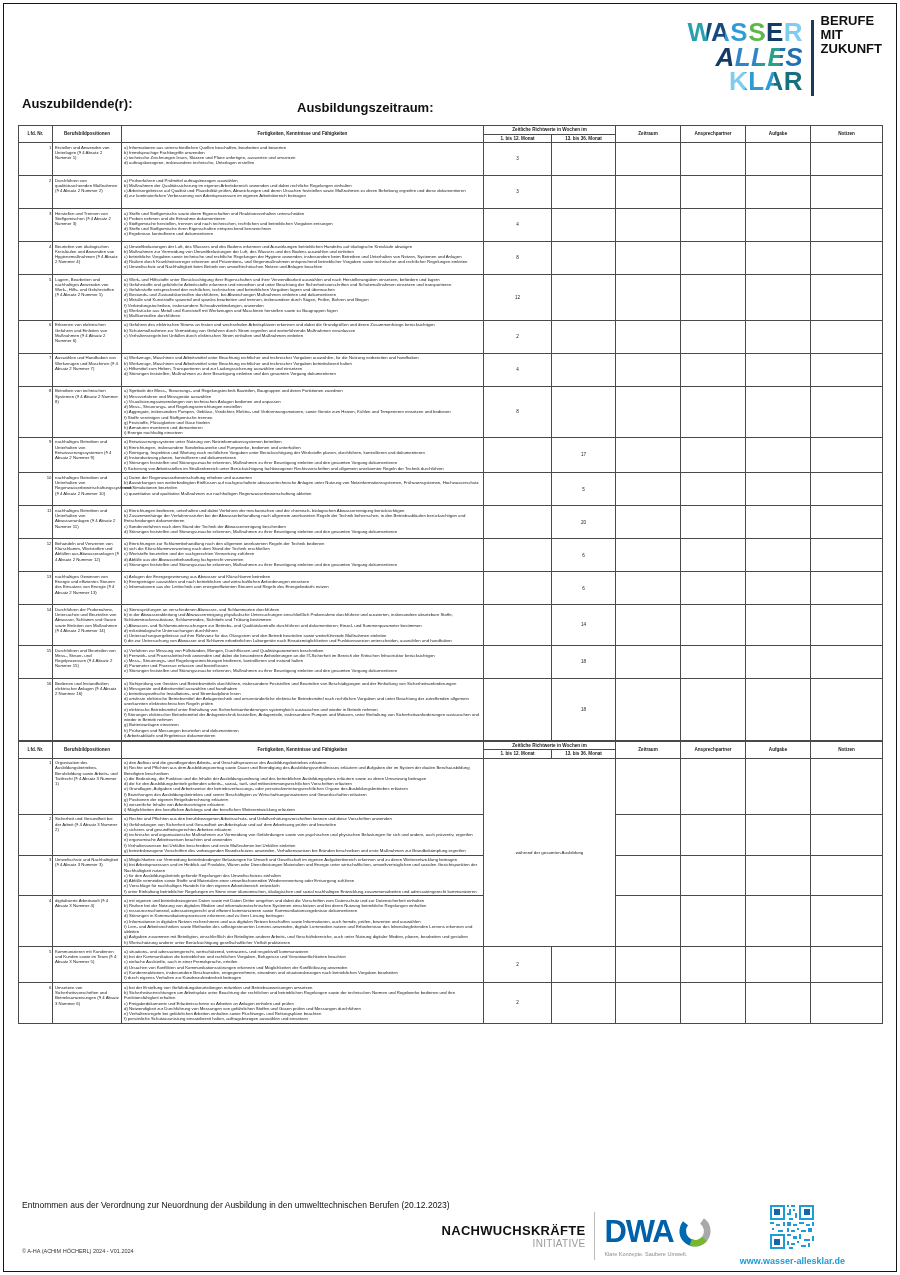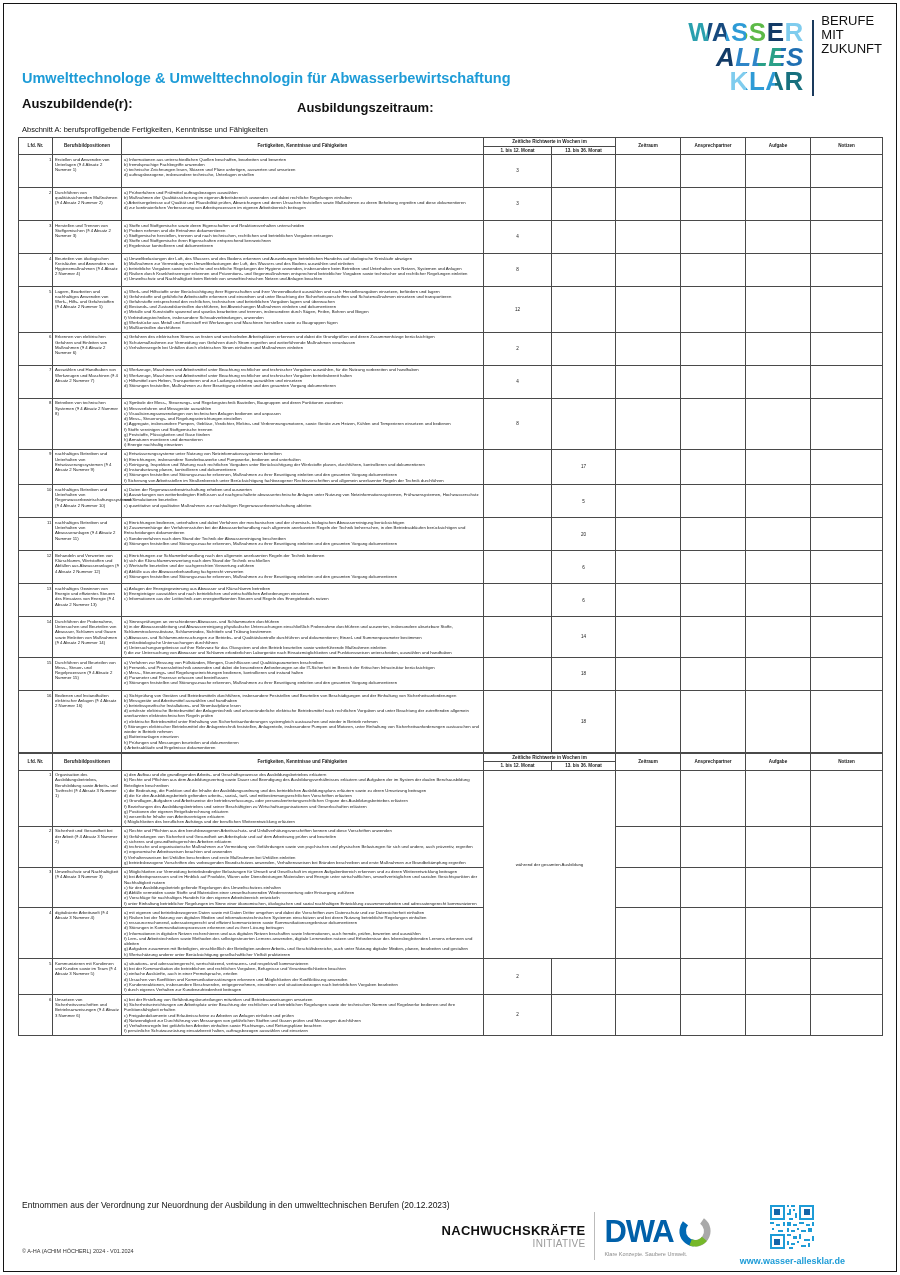--- a/index.html
+++ b/index.html
@@ -16,21 +16,21 @@
   .h-period { position:absolute; top:100px; left:297px; font-size:13px; font-weight:bold; color:#111; }
 
   
   #brand { position:absolute; top:20px; right:18px; display:flex; align-items:flex-start; }
   .brand-words { text-align:right; font-weight:bold; font-size:26px; line-height:0.95; letter-spacing:0.5px; }
   .bw { background-clip:text; -webkit-background-clip:text; color:transparent; }
   .bw-wasser { background-image:linear-gradient(90deg,#2aa0ae 0 17%,#174a7e 17% 33%,#2e9bd6 33% 50%,#5cb947 50% 66%,#123a66 66% 83%,#7fccee 83% 100%); }
   .bw-alles  { background-image:linear-gradient(90deg,#8ad4f4 0 20%,#123a66 20% 40%,#2e86c8 40% 60%,#2aa088 60% 80%,#1f6fb2 80% 100%);font-style:italic; }
   .bw-klar   { background-image:linear-gradient(90deg,#123a66 0 25%,#7fccee 25% 50%,#2e9bd6 50% 75%,#17707e 75% 100%); }
   .brand-bar { width:2.5px; height:76px; background:#1a3a5c; margin:0 7px 0 8px; }
-  .brand-claim { font-size:13px; font-weight:normal; color:#111; line-height:1.08; margin-top:-6px; }
+  .brand-claim { font-size:13px; font-weight:bold; color:#111; line-height:1.08; margin-top:-6px; }
 
   
   #main { position:absolute; top:125px; left:18px; width:864px; }
   .sec-title { font-size:7.5px; color:#111; margin:0 0 3px 4px; }
   .sec-b-title { margin-top:16px; }
   table { border-collapse:collapse; width:864px; table-layout:fixed; }
   td,th { border:0.7px solid #4a4a4a; }
   th { font-size:4.6px; font-weight:bold; text-align:center; vertical-align:middle; padding:1px; line-height:1.2; }
   td { font-size:4.3px; line-height:1.22; vertical-align:top; padding:1.5px 2px; }
   .c-nr { text-align:right; padding-right:0.5px; }
@@ -59,41 +59,39 @@
   .qr-block { text-align:center; }
   .qr-web { font-size:9px; font-weight:bold; color:#1e9cd7; margin-top:3px; }
 </style>
 </head>
 <body>
 
 <div id="page">
   <div id="frame"></div>
 
   <div id="hdr">
-    <div class="h-sub">Umwelttechnologe &amp; Umwelttechnologin für Abwasserbewirtschaftung</div>
     <div class="h-trainee">Auszubildende(r):</div>
     <div class="h-period">Ausbildungszeitraum:</div>
 
     <div id="brand">
       <div class="brand-words">
         <div class="bw bw-wasser">WASSER</div>
         <div class="bw bw-alles">ALLES</div>
         <div class="bw bw-klar">KLAR</div>
       </div>
       <div class="brand-bar"></div>
       <div class="brand-claim">
         <div>BERUFE</div>
         <div>MIT</div>
         <div>ZUKUNFT</div>
       </div>
     </div>
   </div>
 
   <div id="main">
-    <div class="sec-title">Abschnitt A: berufsprofilgebende Fertigkeiten, Kenntnisse und Fähigkeiten</div>
 
     <table class="ta">
       <colgroup>
           <col class="nr">
           <col class="pos">
           <col class="sk">
           <col class="w1">
           <col class="w2">
           <col class="zr">
           <col class="ap">

